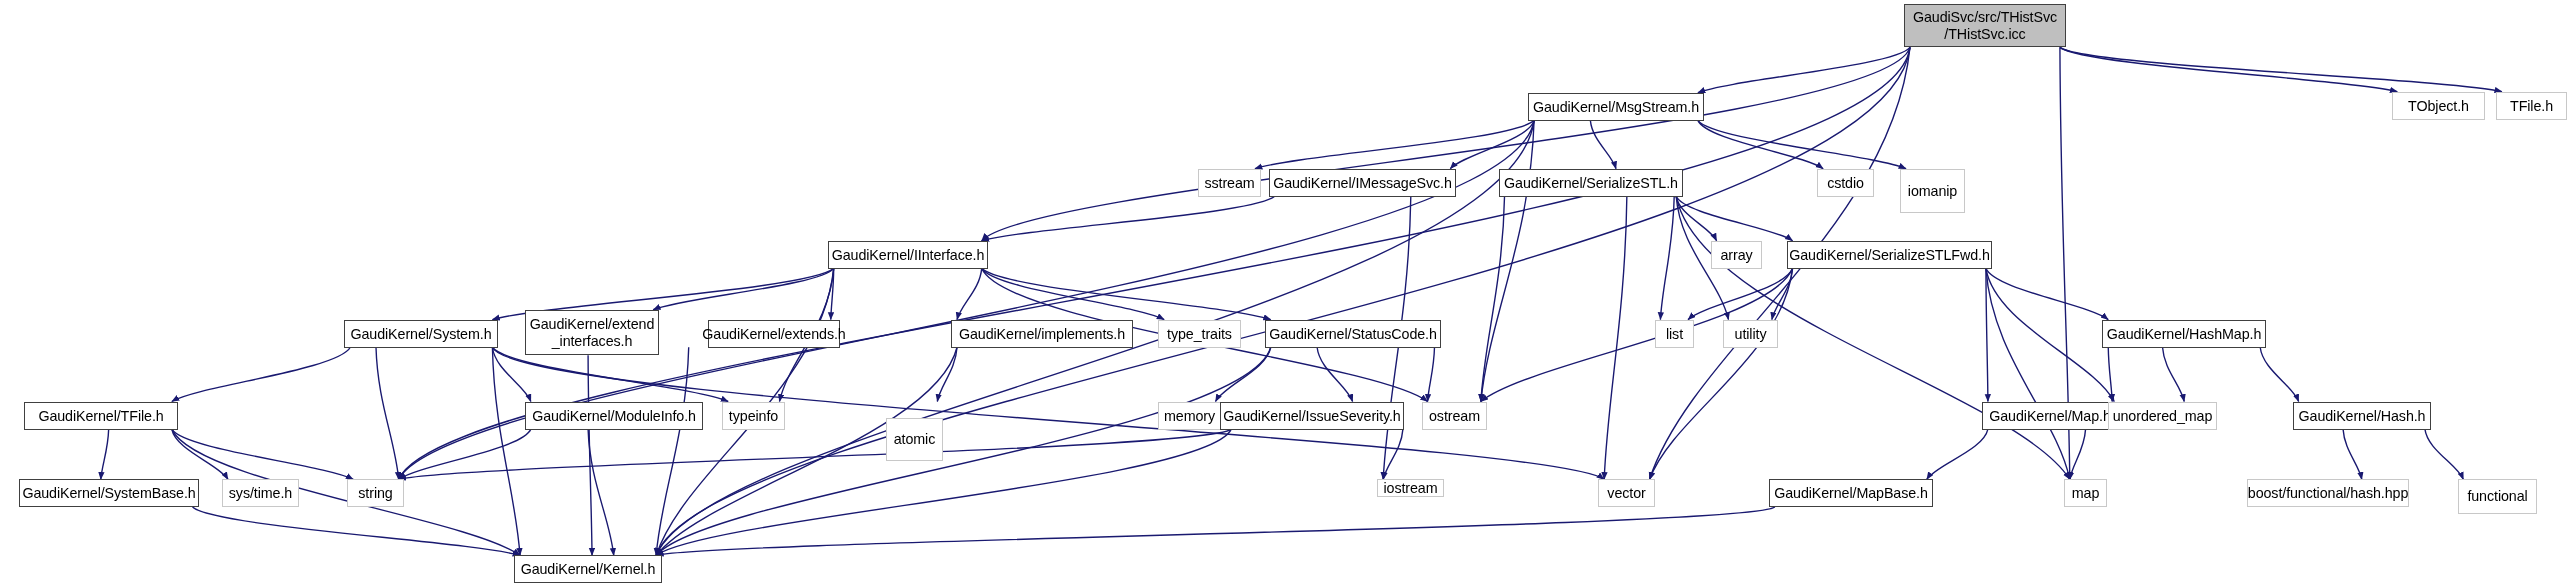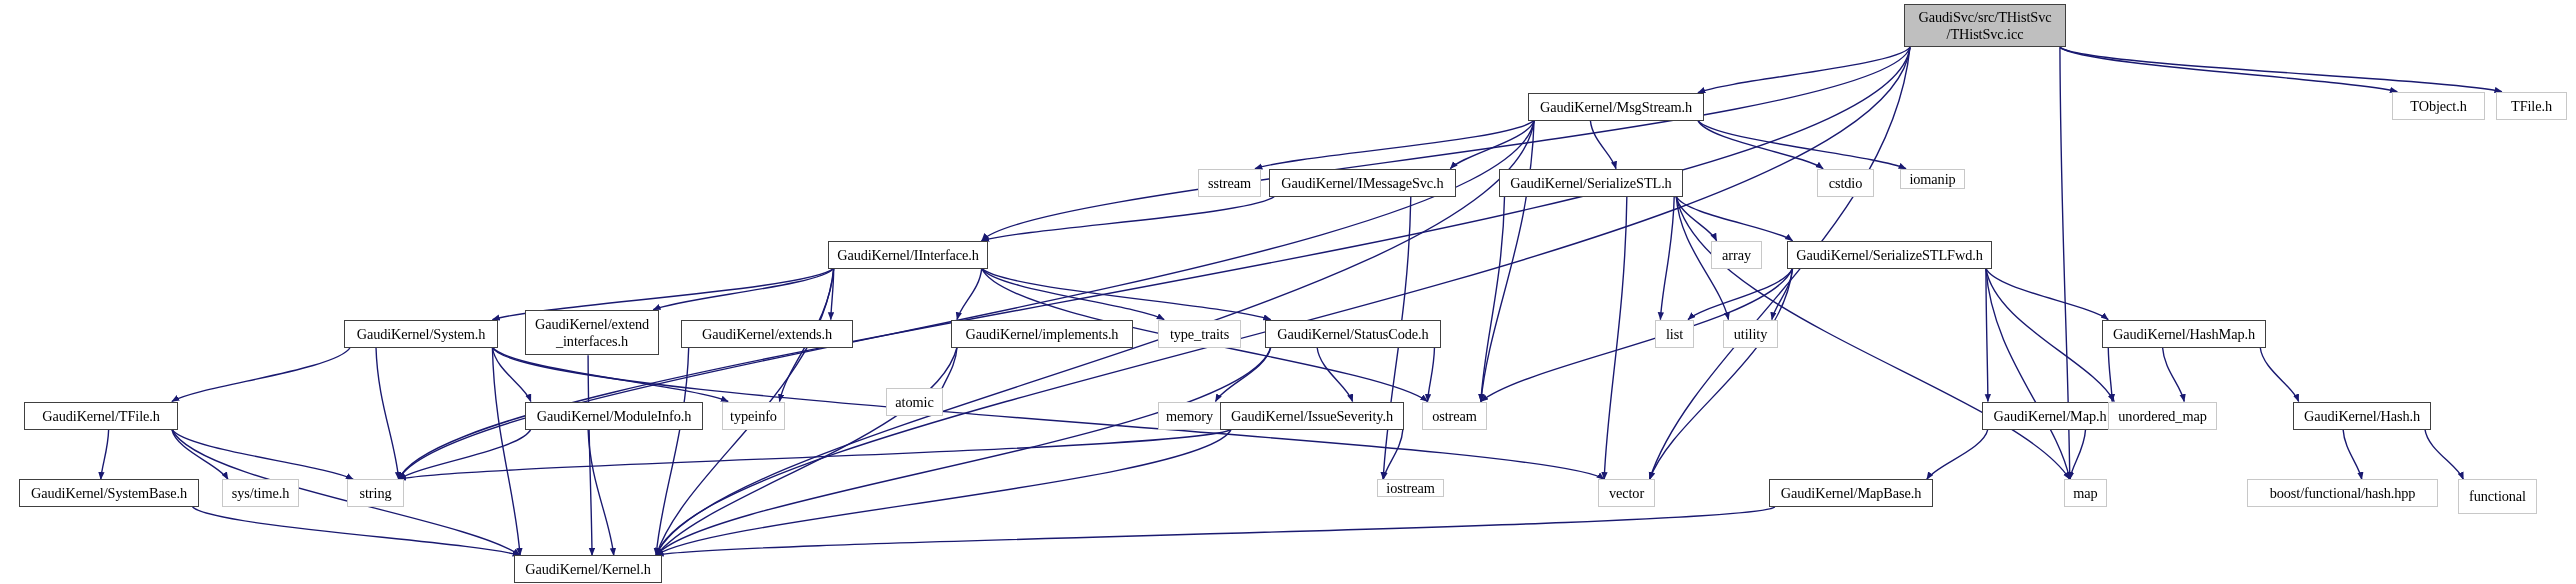--- a/index.html
+++ b/index.html
@@ -2,21 +2,21 @@
 <html><head>
 <meta charset="utf-8">
 <title>Include dependency graph</title>
 <style>
   html,body{margin:0;padding:0;background:#ffffff;}
   #graph{
     position:relative;
     width:2576px;
     height:584px;
     background:#ffffff;
-    font-family:Liberation Serif, serif;
+    font-family:Liberation Sans, sans-serif;
     overflow:hidden;
   }
   #edges{position:absolute;left:0;top:0;width:2576px;height:584px;}
   .node{
     position:absolute;
     box-sizing:border-box;
     display:flex;
     align-items:center;
     justify-content:center;
     text-align:center;
@@ -121,49 +121,49 @@
   <div id="nodes">
       <div class="node root" style="left: 1904px; top: 4px; width: 162px; height: 43px;">GaudiSvc/src/THistSvc
 /THistSvc.icc</div>
       <div class="node system" style="left: 2392px; top: 92px; width: 93px; height: 28px;">TObject.h</div>
       <div class="node system" style="left: 2496px; top: 92px; width: 71px; height: 28px;">TFile.h</div>
       <div class="node local" style="left: 1528px; top: 93px; width: 176px; height: 28px;">GaudiKernel/MsgStream.h</div>
       <div class="node system" style="left: 1198px; top: 169px; width: 63px; height: 28px;">sstream</div>
       <div class="node local" style="left: 1269px; top: 169px; width: 187px; height: 28px;">GaudiKernel/IMessageSvc.h</div>
       <div class="node local" style="left: 1499px; top: 169px; width: 184px; height: 28px;">GaudiKernel/SerializeSTL.h</div>
       <div class="node system" style="left: 1817px; top: 169px; width: 57px; height: 28px;">cstdio</div>
-      <div class="node system" style="left: 1900px; top: 169px; width: 65px; height: 20px;">iomanip</div>
+      <div class="node system" style="left: 1900px; top: 169px; width: 65px; height: 44px;">iomanip</div>
       <div class="node local" style="left: 828px; top: 241px; width: 160px; height: 28px;">GaudiKernel/IInterface.h</div>
       <div class="node system" style="left: 1711px; top: 241px; width: 51px; height: 28px;">array</div>
       <div class="node local" style="left: 1787px; top: 241px; width: 205px; height: 28px;">GaudiKernel/SerializeSTLFwd.h</div>
       <div class="node local" style="left: 344px; top: 320px; width: 154px; height: 28px;">GaudiKernel/System.h</div>
       <div class="node local" style="left: 525px; top: 310px; width: 134px; height: 45px;">GaudiKernel/extend
 _interfaces.h</div>
-      <div class="node local" style="left: 681px; top: 320px; width: 172px; height: 28px;">GaudiKernel/extends.h</div>
+      <div class="node local" style="left: 708px; top: 320px; width: 132px; height: 28px;">GaudiKernel/extends.h</div>
       <div class="node local" style="left: 951px; top: 320px; width: 182px; height: 28px;">GaudiKernel/implements.h</div>
       <div class="node system" style="left: 1158px; top: 320px; width: 83px; height: 28px;">type_traits</div>
       <div class="node local" style="left: 1265px; top: 320px; width: 176px; height: 28px;">GaudiKernel/StatusCode.h</div>
       <div class="node system" style="left: 1655px; top: 320px; width: 39px; height: 28px;">list</div>
       <div class="node system" style="left: 1723px; top: 320px; width: 55px; height: 28px;">utility</div>
       <div class="node local" style="left: 2102px; top: 320px; width: 164px; height: 28px;">GaudiKernel/HashMap.h</div>
       <div class="node local" style="left: 24px; top: 402px; width: 154px; height: 28px;">GaudiKernel/TFile.h</div>
       <div class="node local" style="left: 525px; top: 402px; width: 178px; height: 28px;">GaudiKernel/ModuleInfo.h</div>
       <div class="node system" style="left: 722px; top: 402px; width: 63px; height: 28px;">typeinfo</div>
-      <div class="node system" style="left: 886px; top: 388px; width: 57px; height: 28px;">atomic</div>
+      <div class="node system" style="left: 886px; top: 418px; width: 57px; height: 43px;">atomic</div>
       <div class="node system" style="left: 1158px; top: 402px; width: 63px; height: 28px;">memory</div>
       <div class="node local" style="left: 1220px; top: 402px; width: 184px; height: 28px;">GaudiKernel/IssueSeverity.h</div>
       <div class="node system" style="left: 1422px; top: 402px; width: 65px; height: 28px;">ostream</div>
       <div class="node local" style="left: 1982px; top: 402px; width: 136px; height: 28px;">GaudiKernel/Map.h</div>
       <div class="node system" style="left: 2108px; top: 402px; width: 109px; height: 28px;">unordered_map</div>
       <div class="node local" style="left: 2293px; top: 402px; width: 138px; height: 28px;">GaudiKernel/Hash.h</div>
       <div class="node local" style="left: 19px; top: 479px; width: 180px; height: 28px;">GaudiKernel/SystemBase.h</div>
       <div class="node system" style="left: 222px; top: 479px; width: 77px; height: 28px;">sys/time.h</div>
       <div class="node system" style="left: 347px; top: 479px; width: 57px; height: 28px;">string</div>
       <div class="node system" style="left: 1377px; top: 479px; width: 67px; height: 18px;">iostream</div>
       <div class="node system" style="left: 1598px; top: 479px; width: 57px; height: 28px;">vector</div>
       <div class="node local" style="left: 1769px; top: 479px; width: 164px; height: 28px;">GaudiKernel/MapBase.h</div>
       <div class="node system" style="left: 2064px; top: 479px; width: 43px; height: 28px;">map</div>
-      <div class="node system" style="left: 2247px; top: 479px; width: 191px; height: 28px;">boost/functional/hash.hpp</div>
+      <div class="node system" style="left: 2247px; top: 479px; width: 162px; height: 28px;">boost/functional/hash.hpp</div>
       <div class="node system" style="left: 2458px; top: 479px; width: 79px; height: 35px;">functional</div>
       <div class="node local" style="left: 514px; top: 555px; width: 148px; height: 28px;">GaudiKernel/Kernel.h</div>
     </div>
 </div>
 
 
 </body></html>

